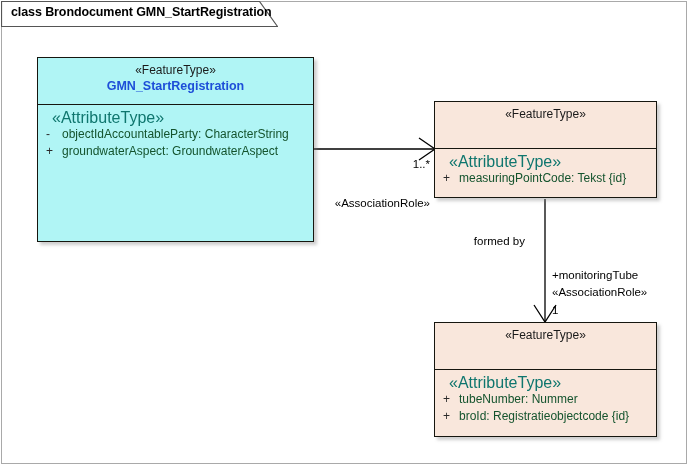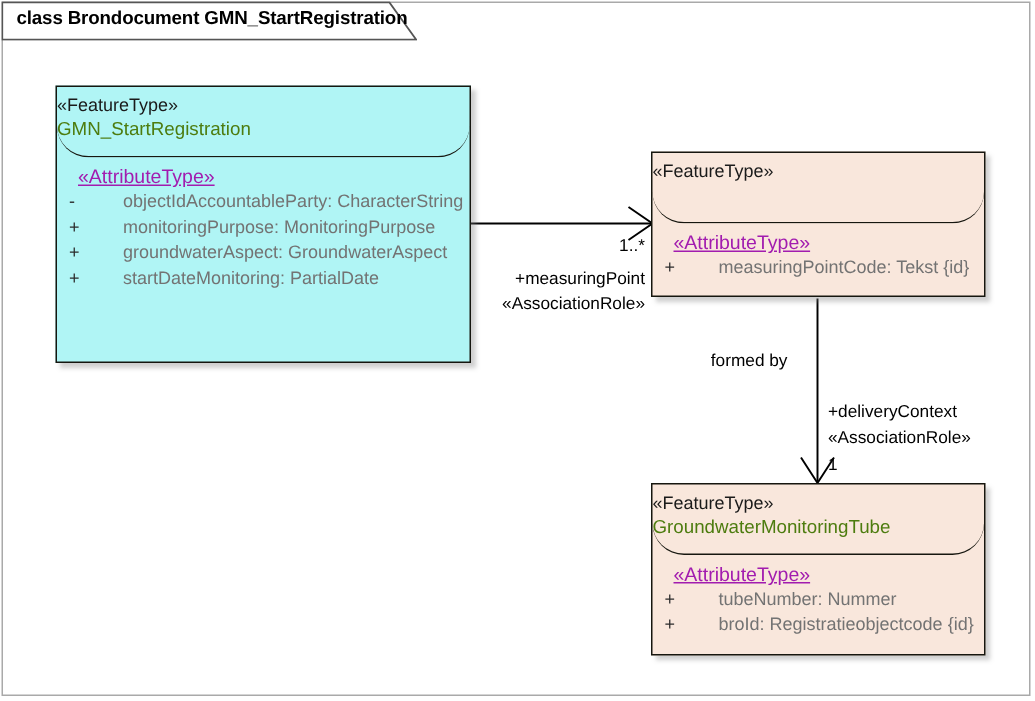--- a/index.html
+++ b/index.html
@@ -63,67 +63,65 @@
     box-shadow: 3px 3px 3px rgba(130,130,130,0.38);
   }
   .uml-class.cyan {
     background: #b0f5f5;
   }
   .uml-class.peach {
     background: #f9e7dc;
   }
   .class-header {
     box-sizing: border-box;
+    text-align: center;
     padding-top: 5px;
     padding-bottom: 0;
     border-bottom: 1.5px solid #16160f;
-    border-radius: 21px;
   }
   .stereotype {
     font-size: 12px;
     color: #1a1a1a;
     line-height: 15px;
     white-space: nowrap;
   }
   .class-name {
     font-size: 12.5px;
-    font-weight: normal;
-    color: #4d7c0f;
+    font-weight: bold;
+    color: #1d4ed8;
     line-height: 16px;
     white-space: nowrap;
   }
   .class-body {
     box-sizing: border-box;
     padding: 4px 0 4px 0;
   }
   .attr-stereotype {
-    font-size: 13px;
-    color: #a21caf;
+    font-size: 16px;
+    color: #0f766e;
     padding-left: 14px;
     line-height: 17px;
     white-space: nowrap;
-    text-decoration: underline;
   }
   .attr-row {
     display: block;
     font-size: 12px;
     color: #2b2b2b;
     line-height: 17px;
     white-space: nowrap;
     padding-left: 8px;
   }
   .attr-vis {
     display: inline-block;
     width: 16px;
     text-align: left;
     color: #2b2b2b;
   }
   .attr-text {
-    color: #737373;
-    margin-left: 20px;
+    color: #14532d;
   }
 
   
   .connectors {
     position: absolute;
     left: 0;
     top: 0;
     width: 690px;
     height: 467px;
     pointer-events: none;
@@ -175,61 +173,53 @@
     <div class="class-header" style="height:47px;">
       <div class="stereotype">«FeatureType»</div>
       <div class="class-name">GMN_StartRegistration</div>
     </div>
     <div class="class-body">
       <div class="attr-stereotype">«AttributeType»</div>
       <div class="attr-row">
         <span class="attr-vis">-</span><span class="attr-text">objectIdAccountableParty: CharacterString</span>
       </div>
       <div class="attr-row">
-        <span class="attr-vis">+</span><span class="attr-text">monitoringPurpose: MonitoringPurpose</span>
-      </div>
-      <div class="attr-row">
         <span class="attr-vis">+</span><span class="attr-text">groundwaterAspect: GroundwaterAspect</span>
-      </div>
-      <div class="attr-row">
-        <span class="attr-vis">+</span><span class="attr-text">startDateMonitoring: PartialDate</span>
       </div>
     </div>
   </div>
 
   <div class="uml-class peach" style="left:434px; top:101px; width:223px; height:97px;">
     <div class="class-header" style="height:47px;">
       <div class="stereotype">«FeatureType»</div>
     </div>
     <div class="class-body">
       <div class="attr-stereotype">«AttributeType»</div>
       <div class="attr-row">
         <span class="attr-vis">+</span><span class="attr-text">measuringPointCode: Tekst {id}</span>
       </div>
     </div>
   </div>
 
   <div class="uml-class peach" style="left:434px; top:322px; width:223px; height:115px;">
     <div class="class-header" style="height:47px;">
       <div class="stereotype">«FeatureType»</div>
-      <div class="class-name">GroundwaterMonitoringTube</div>
     </div>
     <div class="class-body">
       <div class="attr-stereotype">«AttributeType»</div>
       <div class="attr-row">
         <span class="attr-vis">+</span><span class="attr-text">tubeNumber: Nummer</span>
       </div>
       <div class="attr-row">
         <span class="attr-vis">+</span><span class="attr-text">broId: Registratieobjectcode {id}</span>
       </div>
     </div>
   </div>
 
   <div class="assoc-label right-align" style="left:260px; top:157px; width:170px;">1..*</div>
-  <div class="assoc-label right-align" style="left:250px; top:179px; width:180px;">+measuringPoint</div>
   <div class="assoc-label right-align" style="left:250px; top:196px; width:180px;">«AssociationRole»</div>
 
   <div class="assoc-label right-align" style="left:407px; top:234px; width:118px;">formed by</div>
-  <div class="assoc-label left-align" style="left:552px; top:268px;">+deliveryContext</div>
+  <div class="assoc-label left-align" style="left:552px; top:268px;">+monitoringTube</div>
   <div class="assoc-label left-align" style="left:552px; top:285px;">«AssociationRole»</div>
   <div class="assoc-label left-align" style="left:552px; top:303px;">1</div>
 
 </div>
 
 </body></html>

